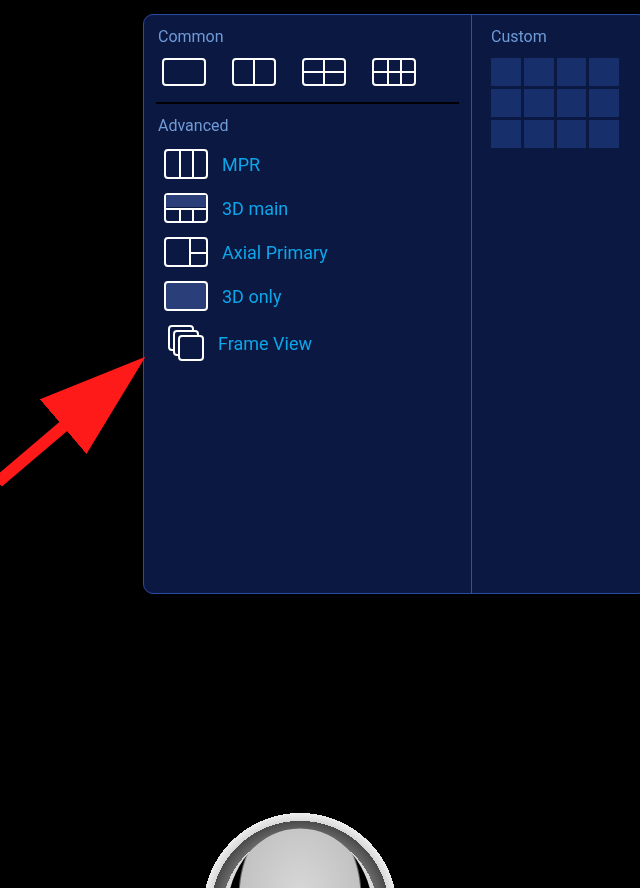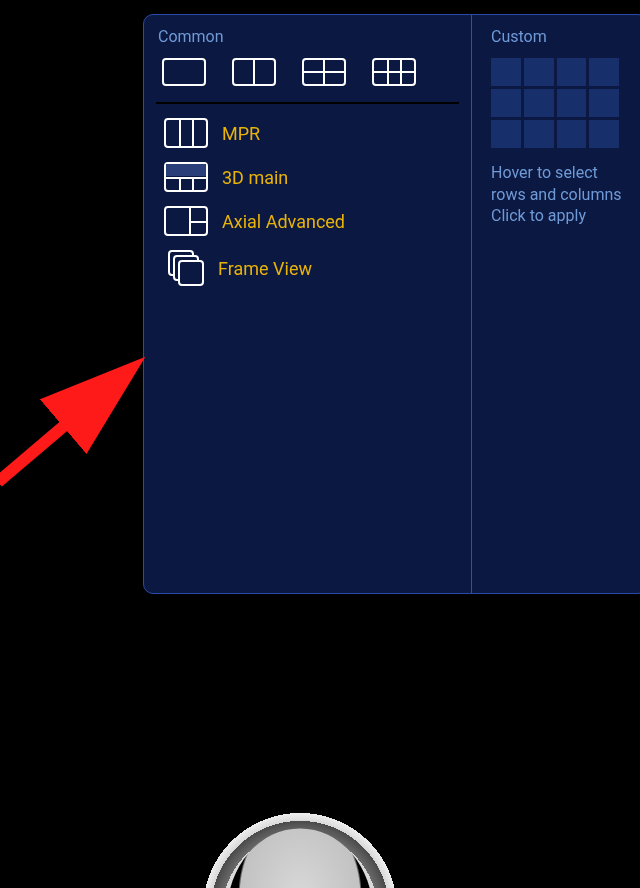--- a/index.html
+++ b/index.html
@@ -41,21 +41,21 @@
     box-sizing:border-box;
   }
   .layout-ic .v{position:absolute;top:0;bottom:0;width:2px;background:#fff;left:50%;margin-left:-1px;}
   .layout-ic .h{position:absolute;left:0;right:0;height:2px;background:#fff;top:50%;margin-top:-1px;}
   .layout-ic .v3a{position:absolute;top:0;bottom:0;width:2px;background:#fff;left:33%;}
   .layout-ic .v3b{position:absolute;top:0;bottom:0;width:2px;background:#fff;left:66%;}
   .divider{height:2px;background:#000;margin:2px -2px 12px -2px;}
 
   .adv-list{display:flex;flex-direction:column;gap:14px;margin-top:14px;}
   .adv-item{display:flex;align-items:center;gap:14px;cursor:pointer;border-radius:6px;padding-left:6px;}
-  .adv-label{color:#eab308;font-size:18px;}
+  .adv-label{color:#0ea5e9;font-size:18px;}
   .adv-ic{
     width:44px;height:30px;
     border:2px solid #fff;border-radius:4px;
     position:relative;box-sizing:border-box;
     flex-shrink:0;
   }
   .adv-ic.fill{background:#2a3f7a;}
   .adv-ic .v{position:absolute;top:0;bottom:0;width:2px;background:#fff;}
   .adv-ic .h{position:absolute;left:0;right:0;height:2px;background:#fff;}
   .adv-ic .vseg{position:absolute;width:2px;background:#fff;}
@@ -116,20 +116,21 @@
         </div>
       <div class="layout-ic">
           <div class="v3a"></div>
           <div class="v3b"></div>
           <div class="h"></div>
         </div>
     </div>
 
     <div class="divider"></div>
 
+    <div class="section-title">Advanced</div>
 
     <div class="adv-list">
 
       <div class="adv-item">
         <div class="adv-ic">
           <div class="v" style="left:33%;"></div>
             <div class="v" style="left:66%;"></div>
         </div>
         <span class="adv-label">MPR</span>
       </div>
@@ -143,23 +144,27 @@
           <div class="vseg" style="left:66%;top:50%;bottom:0;"></div>
         </div>
         <span class="adv-label">3D main</span>
       </div>
 
       <div class="adv-item">
         <div class="adv-ic">
           <div class="v" style="left:58%;"></div>
           <div class="h" style="left:58%;top:50%;"></div>
         </div>
-        <span class="adv-label">Axial Advanced</span>
-      </div>
-
+        <span class="adv-label">Axial Primary</span>
+      </div>
+
+      <div class="adv-item">
+        <div class="adv-ic fill"></div>
+        <span class="adv-label">3D only</span>
+      </div>
 
 
       <div class="adv-item">
         <div class="frame-ic">
           <div class="sq b1"></div>
             <div class="sq b2"></div>
             <div class="sq b3"></div>
         </div>
         <span class="adv-label">Frame View</span>
       </div>
@@ -175,25 +180,20 @@
         <div class="cell"></div>
         <div class="cell"></div>
       <div class="cell"></div>
         <div class="cell"></div>
         <div class="cell"></div>
         <div class="cell"></div>
       <div class="cell"></div>
         <div class="cell"></div>
         <div class="cell"></div>
         <div class="cell"></div>
-    </div>
-    <div class="hover-txt">
-      <span>Hover to select</span><br>
-      <span>rows and columns</span><br>
-      <span>Click to apply</span>
     </div>
   </div>
 </div>
 
 <div class="arrow">
   <svg viewBox="0 0 160 160">
     <defs>
       <marker id="ah" markerWidth="10" markerHeight="10" refX="6" refY="3" orient="auto">
         <path d="M0,0 L0,6 L9,3 z" fill="#ff1a1a"></path>
       </marker>

